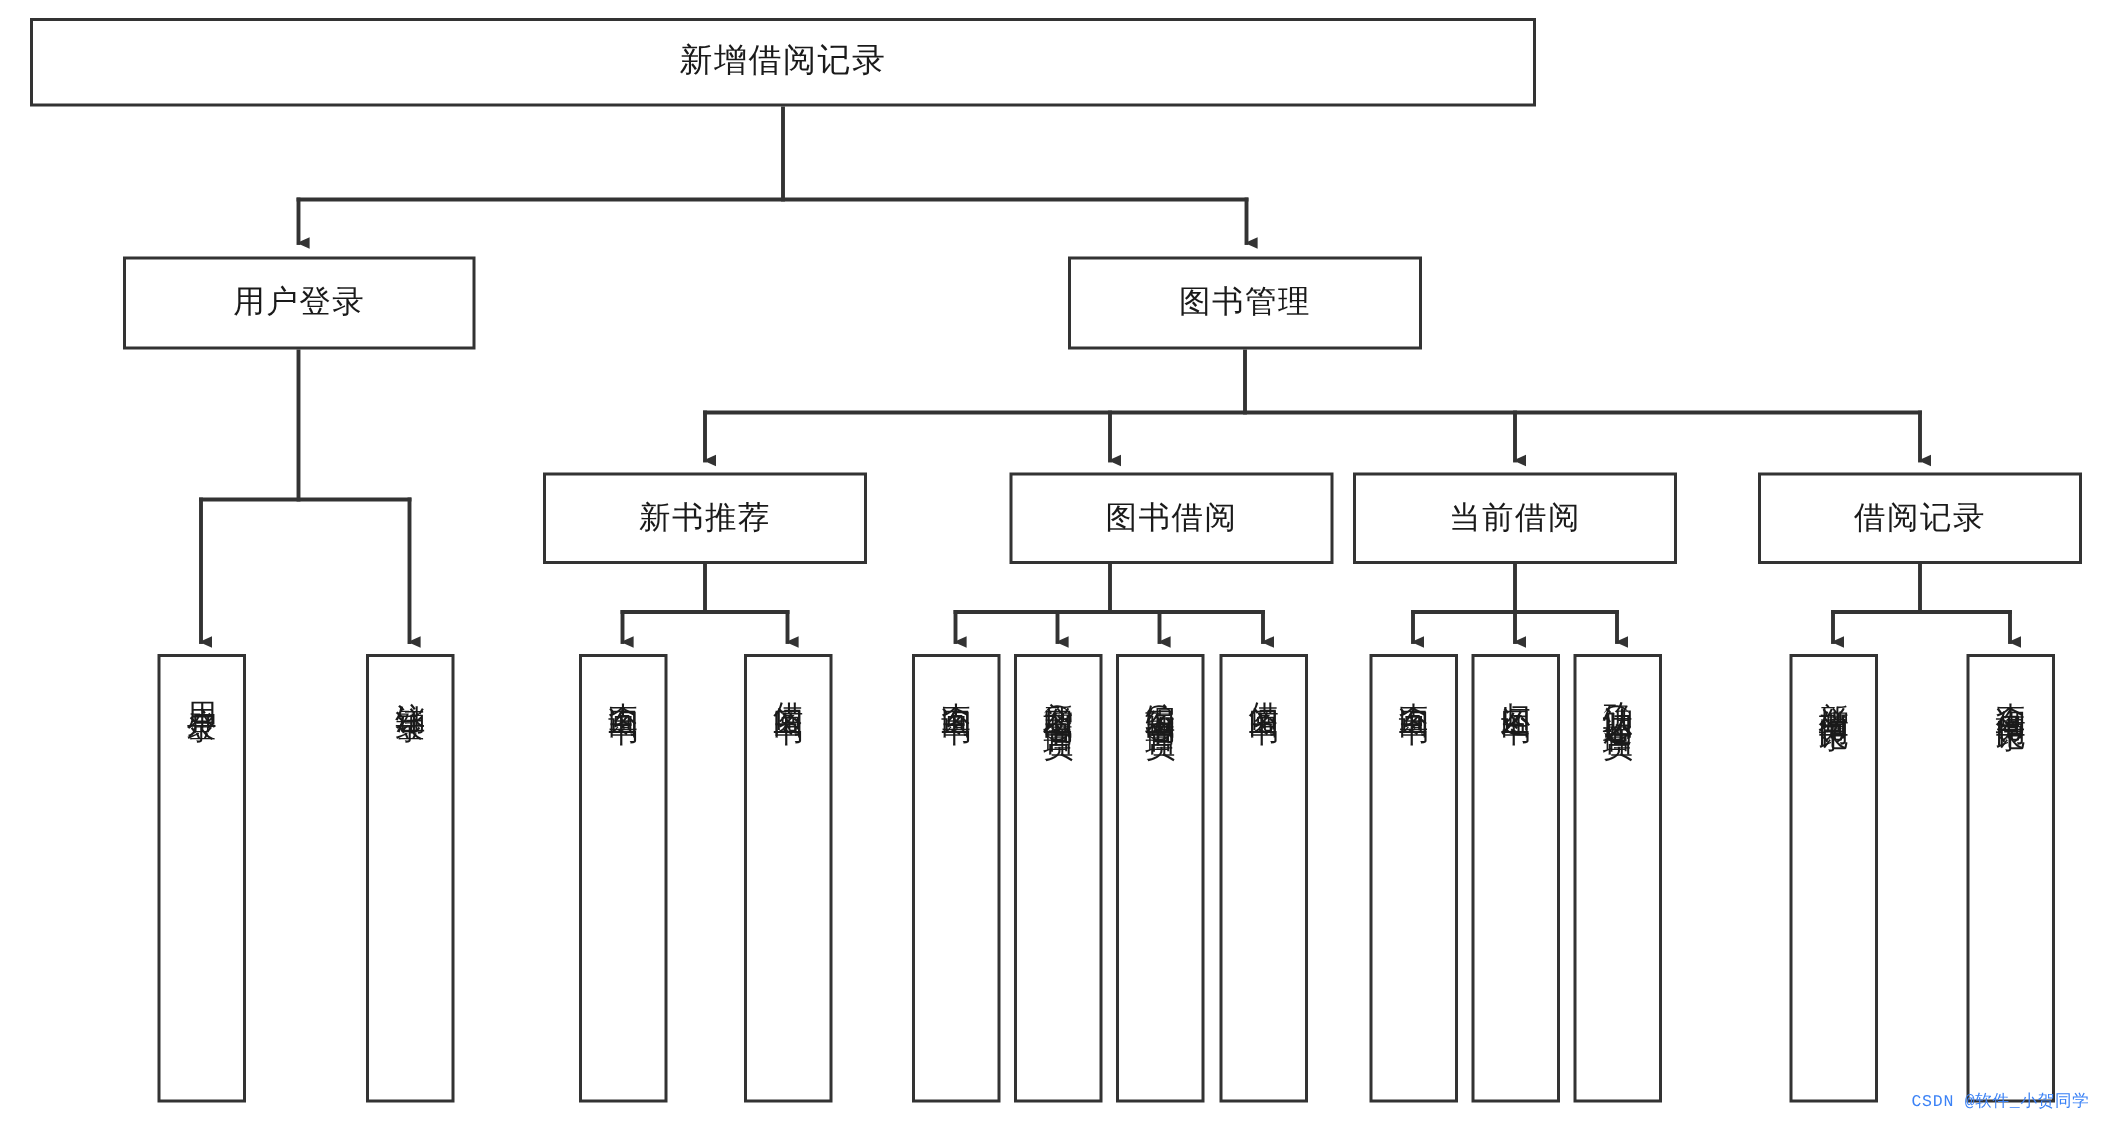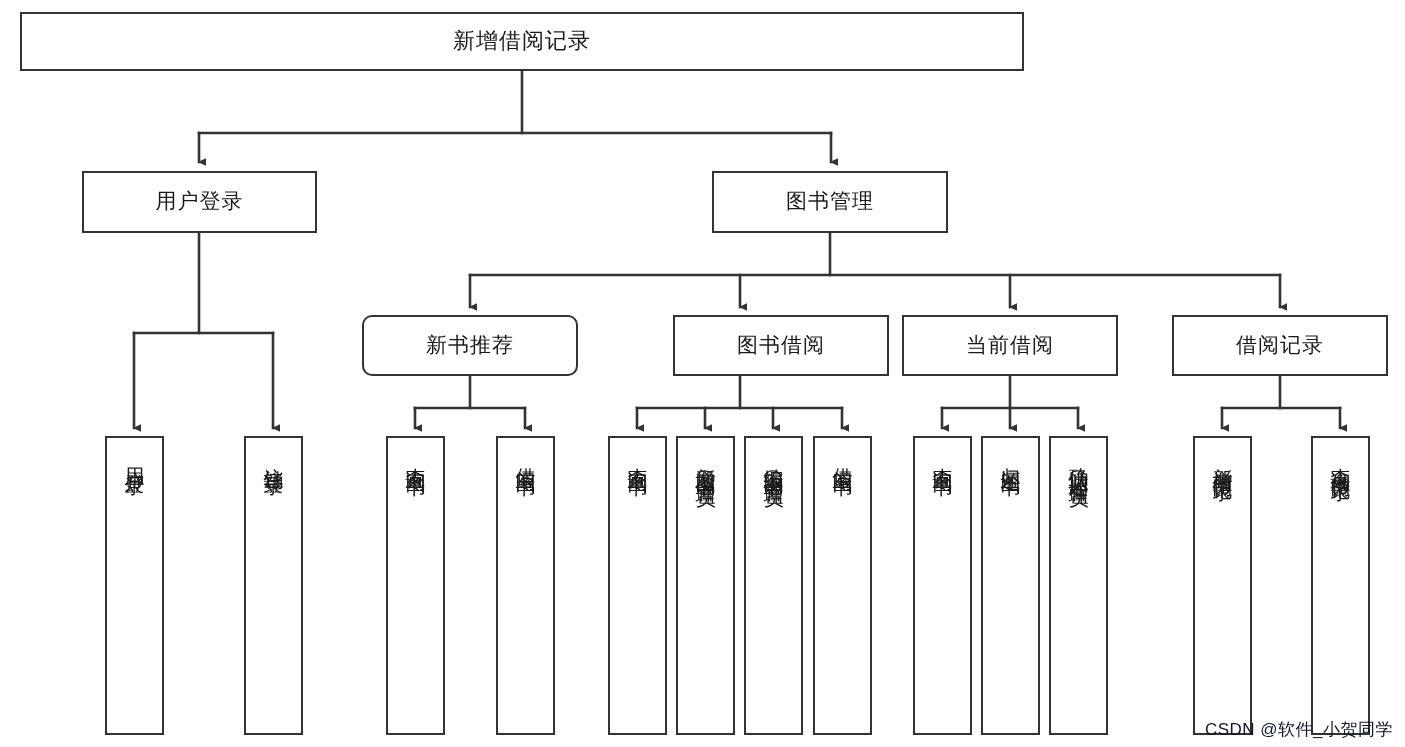--- a/index.html
+++ b/index.html
@@ -61,23 +61,23 @@
     top: 0;
     width: 1405px;
     height: 747px;
     pointer-events: none;
   }
   
   #watermark {
     position: absolute;
     right: 12px;
     bottom: 6px;
-    font-size: 17px;
-    color: #0f172a;
-    font-family: Liberation Sans, sans-serif;
+    font-size: 11px;
+    color: #3b82f6;
+    font-family: Liberation Mono, monospace;
     white-space: nowrap;
     letter-spacing: 0.5px;
   }
 </style>
 </head>
 <body>
 
 <div id="canvas">
 
   <svg id="wires" viewBox="0 0 1405 747" xmlns="http://www.w3.org/2000/svg">
@@ -135,21 +135,21 @@
   </div>
 
   <div class="node h" style="left:82px; top:171px; width:235px; height:62px;">
     <span>用户登录</span>
   </div>
 
   <div class="node h" style="left:712px; top:171px; width:236px; height:62px;">
     <span>图书管理</span>
   </div>
 
-  <div class="node h" style="left:362px; top:315px; width:216px; height:61px;border-radius:10px;">
+  <div class="node h" style="left:362px; top:315px; width:216px; height:61px;">
     <span>新书推荐</span>
   </div>
 
   <div class="node h" style="left:632px; top:315px; width:216px; height:61px;margin-left:41px;">
     <span>图书借阅</span>
   </div>
 
   <div class="node h" style="left:1172px; top:315px; width:216px; height:61px;">
     <span>借阅记录</span>
   </div>

